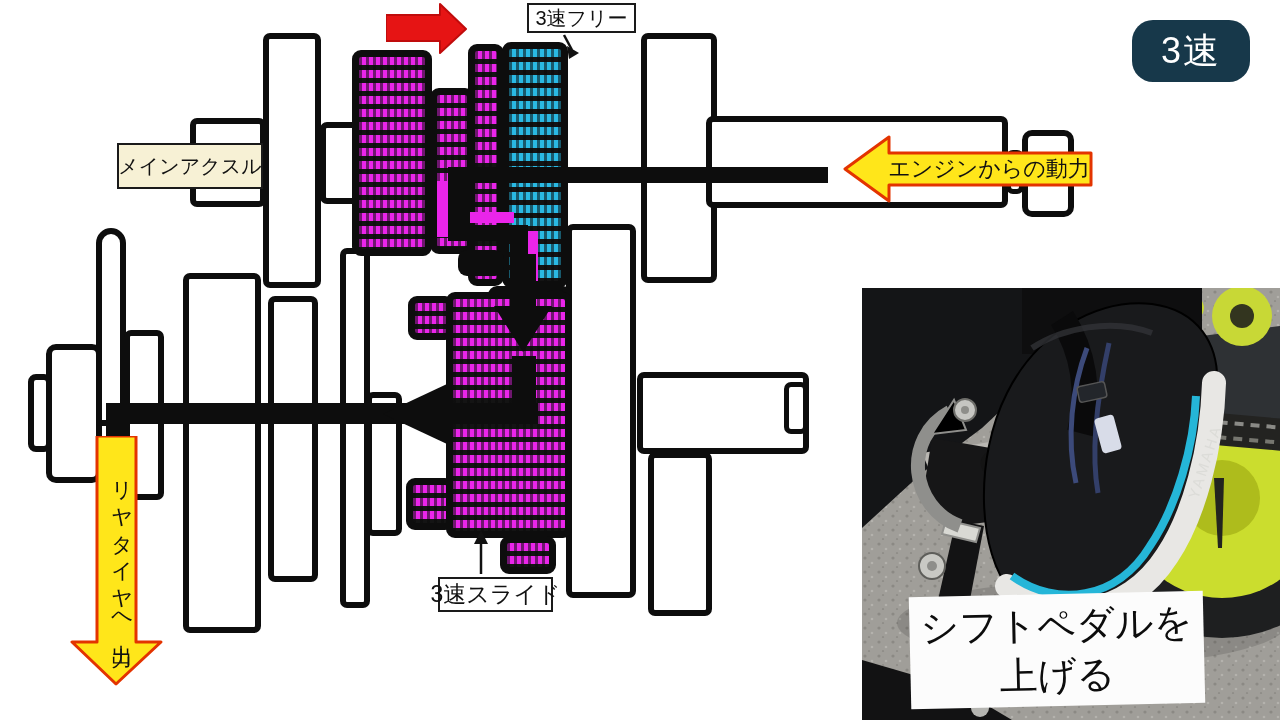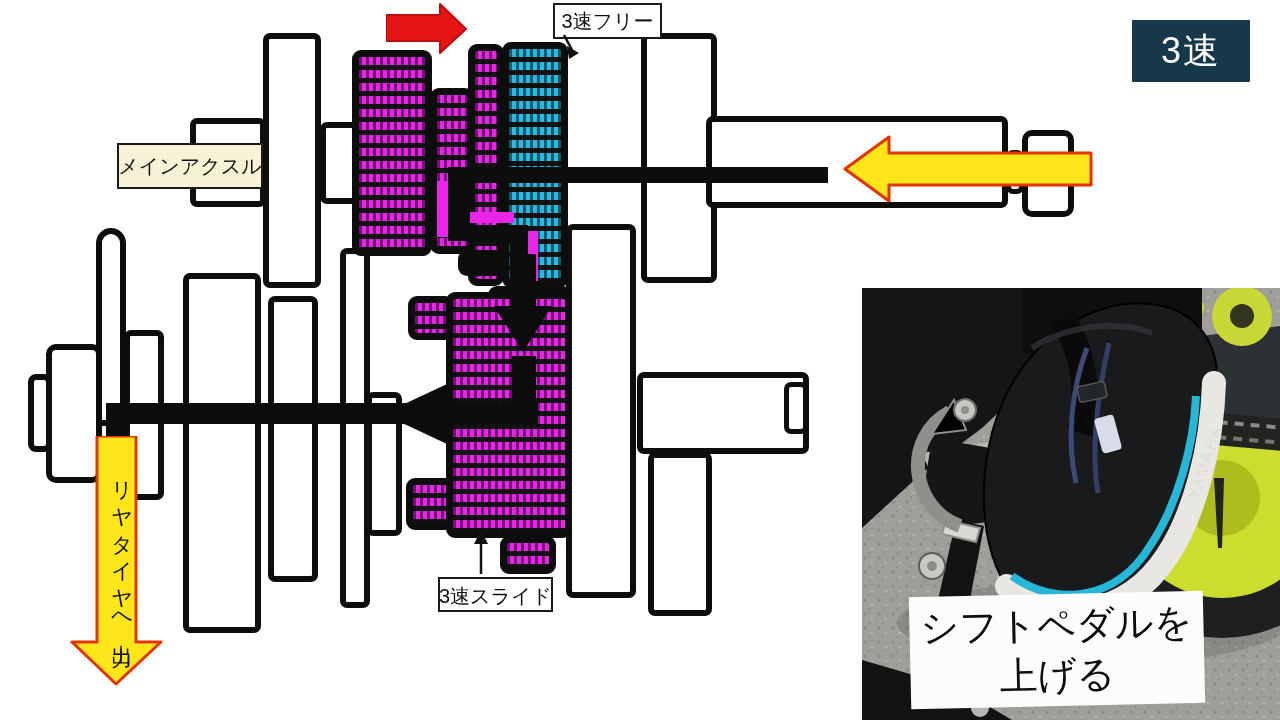--- a/index.html
+++ b/index.html
@@ -22,21 +22,21 @@
     background-image:
       repeating-linear-gradient(90deg, rgba(10,10,10,.55) 0 3px, rgba(0,0,0,0) 3px 7px),
       repeating-linear-gradient(180deg, #2ab9e3 0 8px, #141414 8px 13px);
     border:7px solid #0d0d0d; border-radius:9px; }
   .blk { position:absolute; background:#0d0d0d; }
   .acc { position:absolute; background:#ea25ea; }
   .lbl { position:absolute; display:flex; align-items:center; justify-content:center;
     border:2px solid #1a1a1a; color:#111; background:#fff; white-space:nowrap; }
   .lbl.cream { background:#f7f1d5; }
   .badge { position:absolute; left:1132px; top:20px; width:118px; height:62px;
-    background:#17384a; border-radius:1px; color:#fff; font-size:36px;
+    background:#17384a; border-radius:21px; color:#fff; font-size:36px;
     display:flex; align-items:center; justify-content:center; letter-spacing:2px; }
   .atext { position:absolute; color:#111; text-align:center; white-space:nowrap; }
   .vtext { position:absolute; color:#111; writing-mode:vertical-rl; text-orientation:upright;
     letter-spacing:3px; text-align:center; }
   .tri { position:absolute; width:0; height:0; }
   #photo { position:absolute; left:862px; top:288px; width:418px; height:432px; overflow:hidden; }
   .caption { position:absolute; left:48px; top:306px; width:294px; height:112px;
     background:#fcfcfc; transform:rotate(-1.3deg); color:#0c0c0c;
     display:flex; flex-direction:column; align-items:center; justify-content:center;
     font-size:38px; line-height:50px; }
@@ -89,41 +89,42 @@
   <div class="blk" style="left:510px;top:254px;width:26px;height:54px;"></div>
   <div class="tri" style="left:494px;top:306px;border-left:29px solid transparent;border-right:29px solid transparent;border-top:46px solid #0d0d0d;"></div>
   <div class="blk" style="left:512px;top:356px;width:24px;height:64px;"></div>
   <div class="blk" style="left:106px;top:403px;width:432px;height:21px;"></div>
   <div class="tri" style="left:383px;top:384px;border-top:30px solid transparent;border-bottom:30px solid transparent;border-right:64px solid #0d0d0d;"></div>
   <div class="blk" style="left:106px;top:403px;width:20px;height:42px;"></div>
 
   <svg class="abs" style="left:843px;top:135px;" width="250" height="68" viewBox="0 0 250 68">
     <polygon points="2,34 46,2 46,18 248,18 248,50 46,50 46,66" fill="#ffe61a" stroke="#e33400" stroke-width="3" stroke-linejoin="round"></polygon>
   </svg>
+  <div class="atext" style="left:888px;top:156px;width:202px;height:26px;font-size:22px;line-height:26px;">エンジンからの動力</div>
 
   <svg class="abs" style="left:70px;top:436px;" width="94" height="250" viewBox="0 0 94 250">
     <polygon points="27,0 66,0 66,206 91,206 46,248 2,206 27,206" fill="#ffe61a" stroke="#e33400" stroke-width="3" stroke-linejoin="round"></polygon>
   </svg>
   <div class="vtext" style="left:98px;top:450px;width:38px;height:200px;font-size:21px;">リヤタイヤへ出力</div>
 
   <svg class="abs" style="left:386px;top:2px;" width="82" height="52" viewBox="0 0 82 52">
     <polygon points="0,13 54,13 54,2 80,27 54,51 54,39 0,39" fill="#e61414" stroke="#c00c0c" stroke-width="2" stroke-linejoin="round"></polygon>
   </svg>
 
   <div class="lbl cream" style="left:117px;top:143px;width:146px;height:46px;font-size:20px;">
     <span>メインアクスル</span>
   </div>
-  <div class="lbl" style="left:553px;top:3px;width:109px;height:36px;font-size:20px;">
+  <div class="lbl" style="left:527px;top:3px;width:109px;height:30px;font-size:20px;">
     <span>3速フリー</span>
   </div>
   <svg class="abs" style="left:556px;top:33px;" width="28" height="28" viewBox="0 0 28 28">
     <path d="M8,2 L16,17" stroke="#111" stroke-width="2.5" fill="none"></path>
     <polygon points="13,26 23,20 11,13" fill="#111"></polygon>
   </svg>
-  <div class="lbl" style="left:438px;top:577px;width:115px;height:35px;font-size:20px;align-items:flex-end;">
+  <div class="lbl" style="left:438px;top:577px;width:115px;height:35px;font-size:23px;align-items:flex-end;">
     <span>3速スライド</span>
   </div>
   <svg class="abs" style="left:470px;top:528px;" width="22" height="48" viewBox="0 0 22 48">
     <path d="M11,46 L11,12" stroke="#111" stroke-width="2.5" fill="none"></path>
     <polygon points="11,2 4,16 18,16" fill="#111"></polygon>
   </svg>
 
   <div class="badge">
     <span>3速</span>
   </div>

